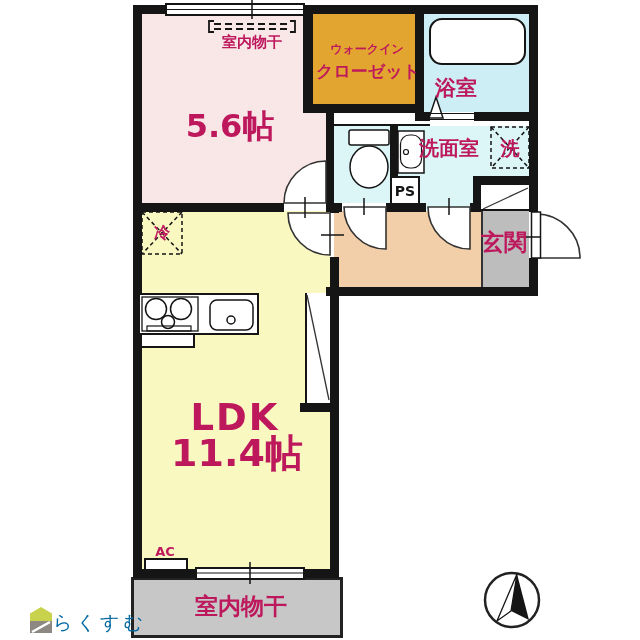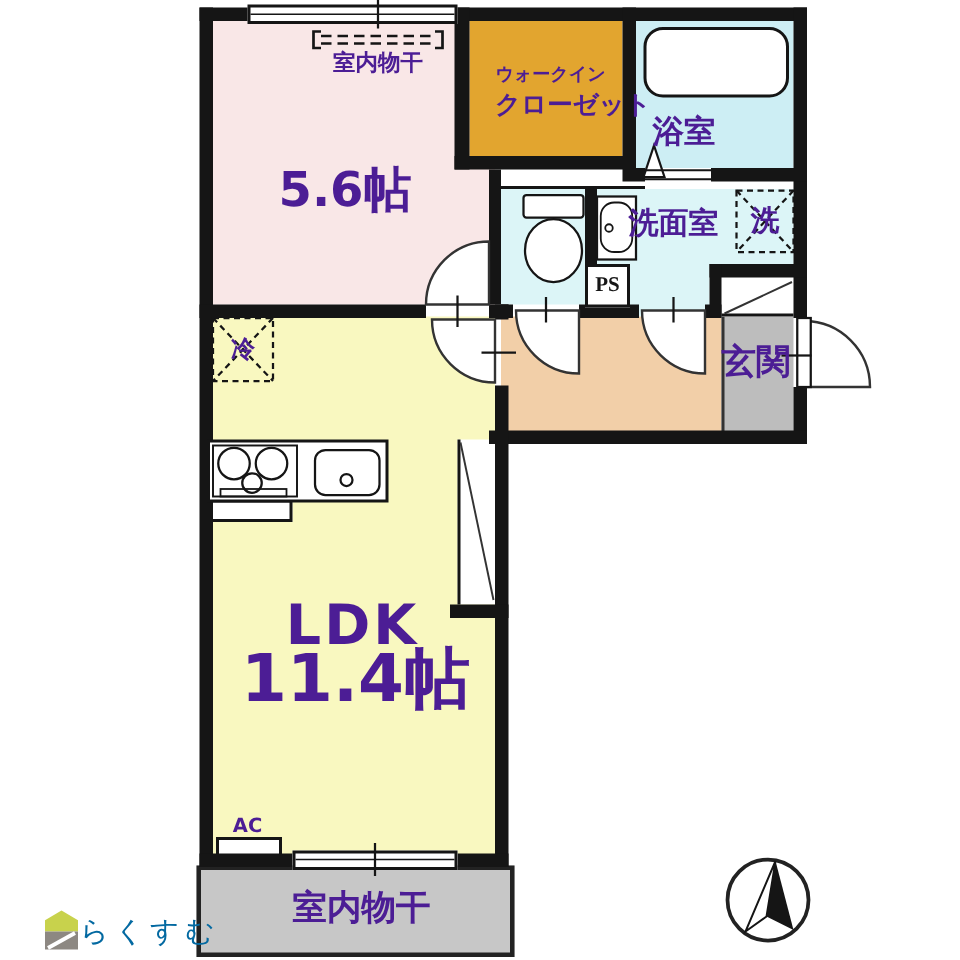--- a/index.html
+++ b/index.html
@@ -1,22 +1,22 @@
 <!DOCTYPE html>
 <html><head>
 <meta charset="utf-8">
 <style>
   html,body{margin:0;padding:0;background:#ffffff;width:640px;height:640px;overflow:hidden;
     font-family:"DejaVu Sans","Liberation Sans",sans-serif;}
   #plan{position:absolute;left:0;top:0;width:640px;height:640px;background:#fff;}
-  .abs{position:absolute;box-sizing:border-box;font-family:Liberation Serif, serif;}
+  .abs{position:absolute;box-sizing:border-box;}
   .room{position:absolute;box-sizing:border-box;}
   .wall{position:absolute;background:#151515;}
   .win{position:absolute;background:#fff;border:2px solid #151515;box-sizing:border-box;}
-  .lbl{position:absolute;transform:translate(-50%,-50%);white-space:nowrap;color:#4c1d95;
+  .lbl{position:absolute;transform:translate(-50%,-50%);white-space:nowrap;color:#be185d;
        font-weight:600;line-height:1;}
   svg.overlay{position:absolute;left:0;top:0;}
 </style>
 </head>
 <body>
 
 <div id="plan">
 
   <div class="room" style="left:142px;top:14px;width:188px;height:189px;background:#f9e7e7"></div>
   <div class="room" style="left:313px;top:14px;width:102px;height:90px;background:#e2a52f"></div>
@@ -140,26 +140,26 @@
 
     <g>
       <path d="M30,621 L30,613.5 L41,607 L52,613.5 L52,621 Z" fill="#c8d24c"></path>
       <rect x="30" y="621" width="22" height="12" fill="#8d8882"></rect>
       <line x1="32" y1="632" x2="50" y2="622" stroke="#fff" stroke-width="2.5"></line>
     </g>
   </svg>
 
   <div class="lbl" style="left:230px;top:126px;font-size:32px">5.6帖</div>
   <div class="lbl" style="left:367px;top:49px;font-size:12px">ウォークイン</div>
-  <div class="lbl" style="left:382px;top:71px;font-size:17px">クローゼット</div>
+  <div class="lbl" style="left:368px;top:71px;font-size:17px">クローゼット</div>
   <div class="lbl" style="left:456px;top:88px;font-size:21px">浴室</div>
   <div class="lbl" style="left:449px;top:148px;font-size:20px">洗面室</div>
   <div class="lbl" style="left:510px;top:148px;font-size:19px">洗</div>
   <div class="lbl" style="left:504px;top:242px;font-size:23px">玄関</div>
   <div class="lbl" style="left:235px;top:417px;font-size:37px;letter-spacing:2px">LDK</div>
-  <div class="lbl" style="left:237px;top:453px;font-size:44px">11.4帖</div>
+  <div class="lbl" style="left:237px;top:453px;font-size:38px">11.4帖</div>
   <div class="lbl" style="left:241px;top:606px;font-size:23px">室内物干</div>
   <div class="lbl" style="left:252px;top:42px;font-size:15px">室内物干</div>
   <div class="lbl" style="left:162px;top:233px;font-size:16px">冷</div>
   <div class="lbl" style="left:165px;top:551px;font-size:13px;font-weight:700">AC</div>
   <div class="lbl" style="left:100px;top:622px;font-size:19px;color:#0369a1;font-weight:500;letter-spacing:4px">らくすむ</div>
 
 </div>
 
 </body></html>

